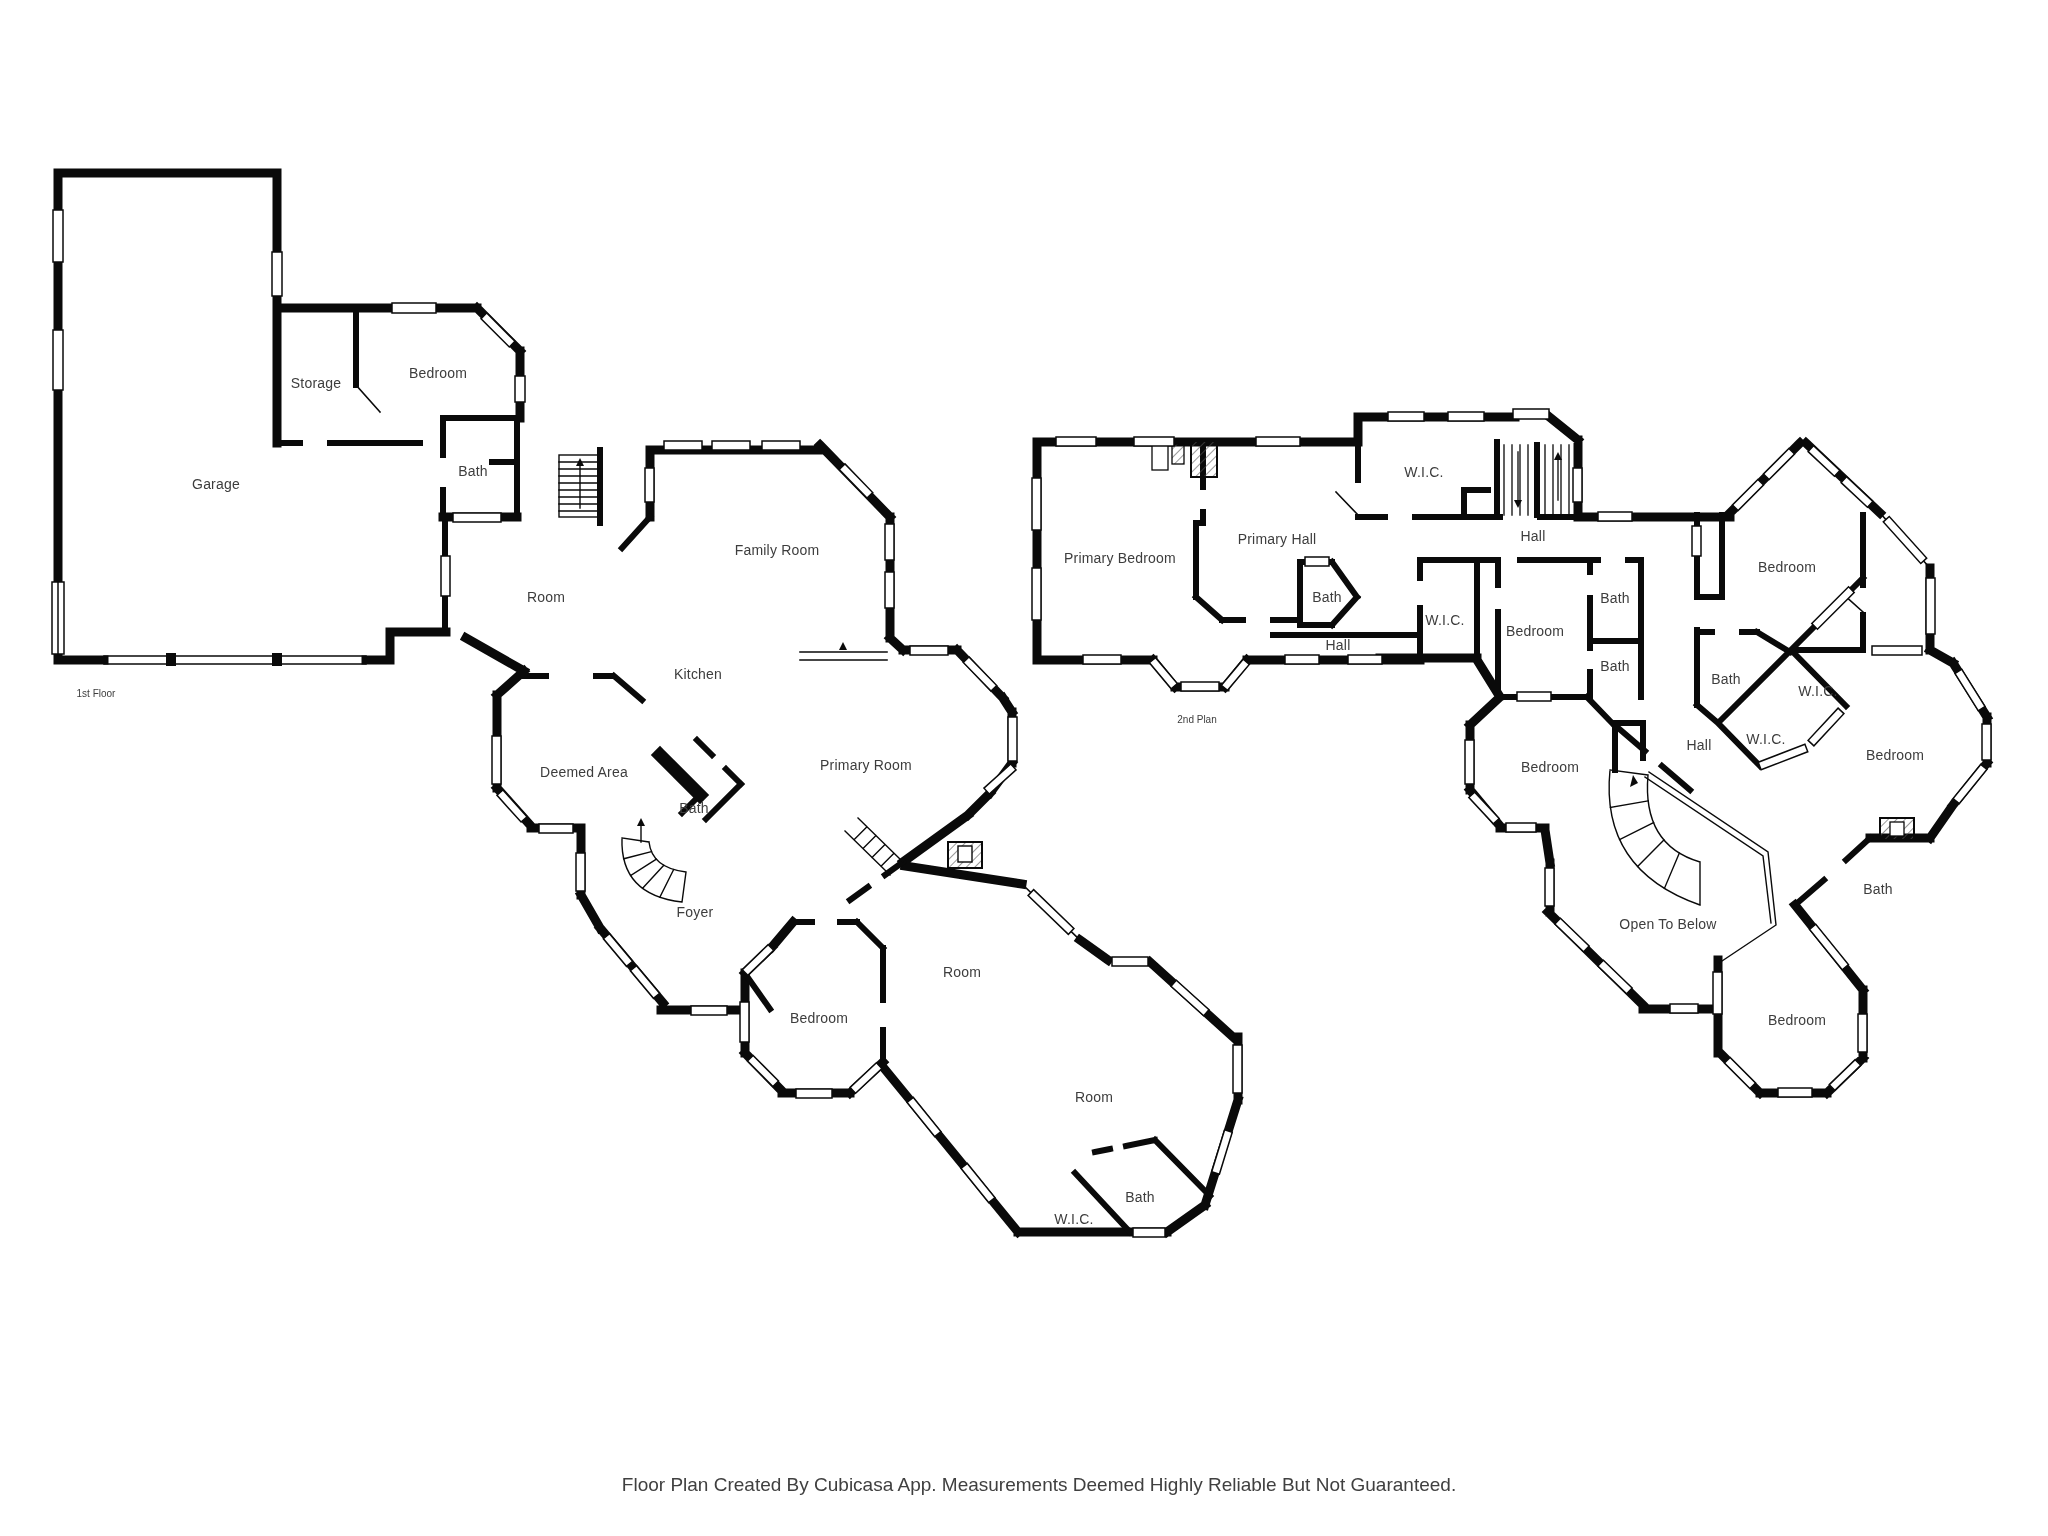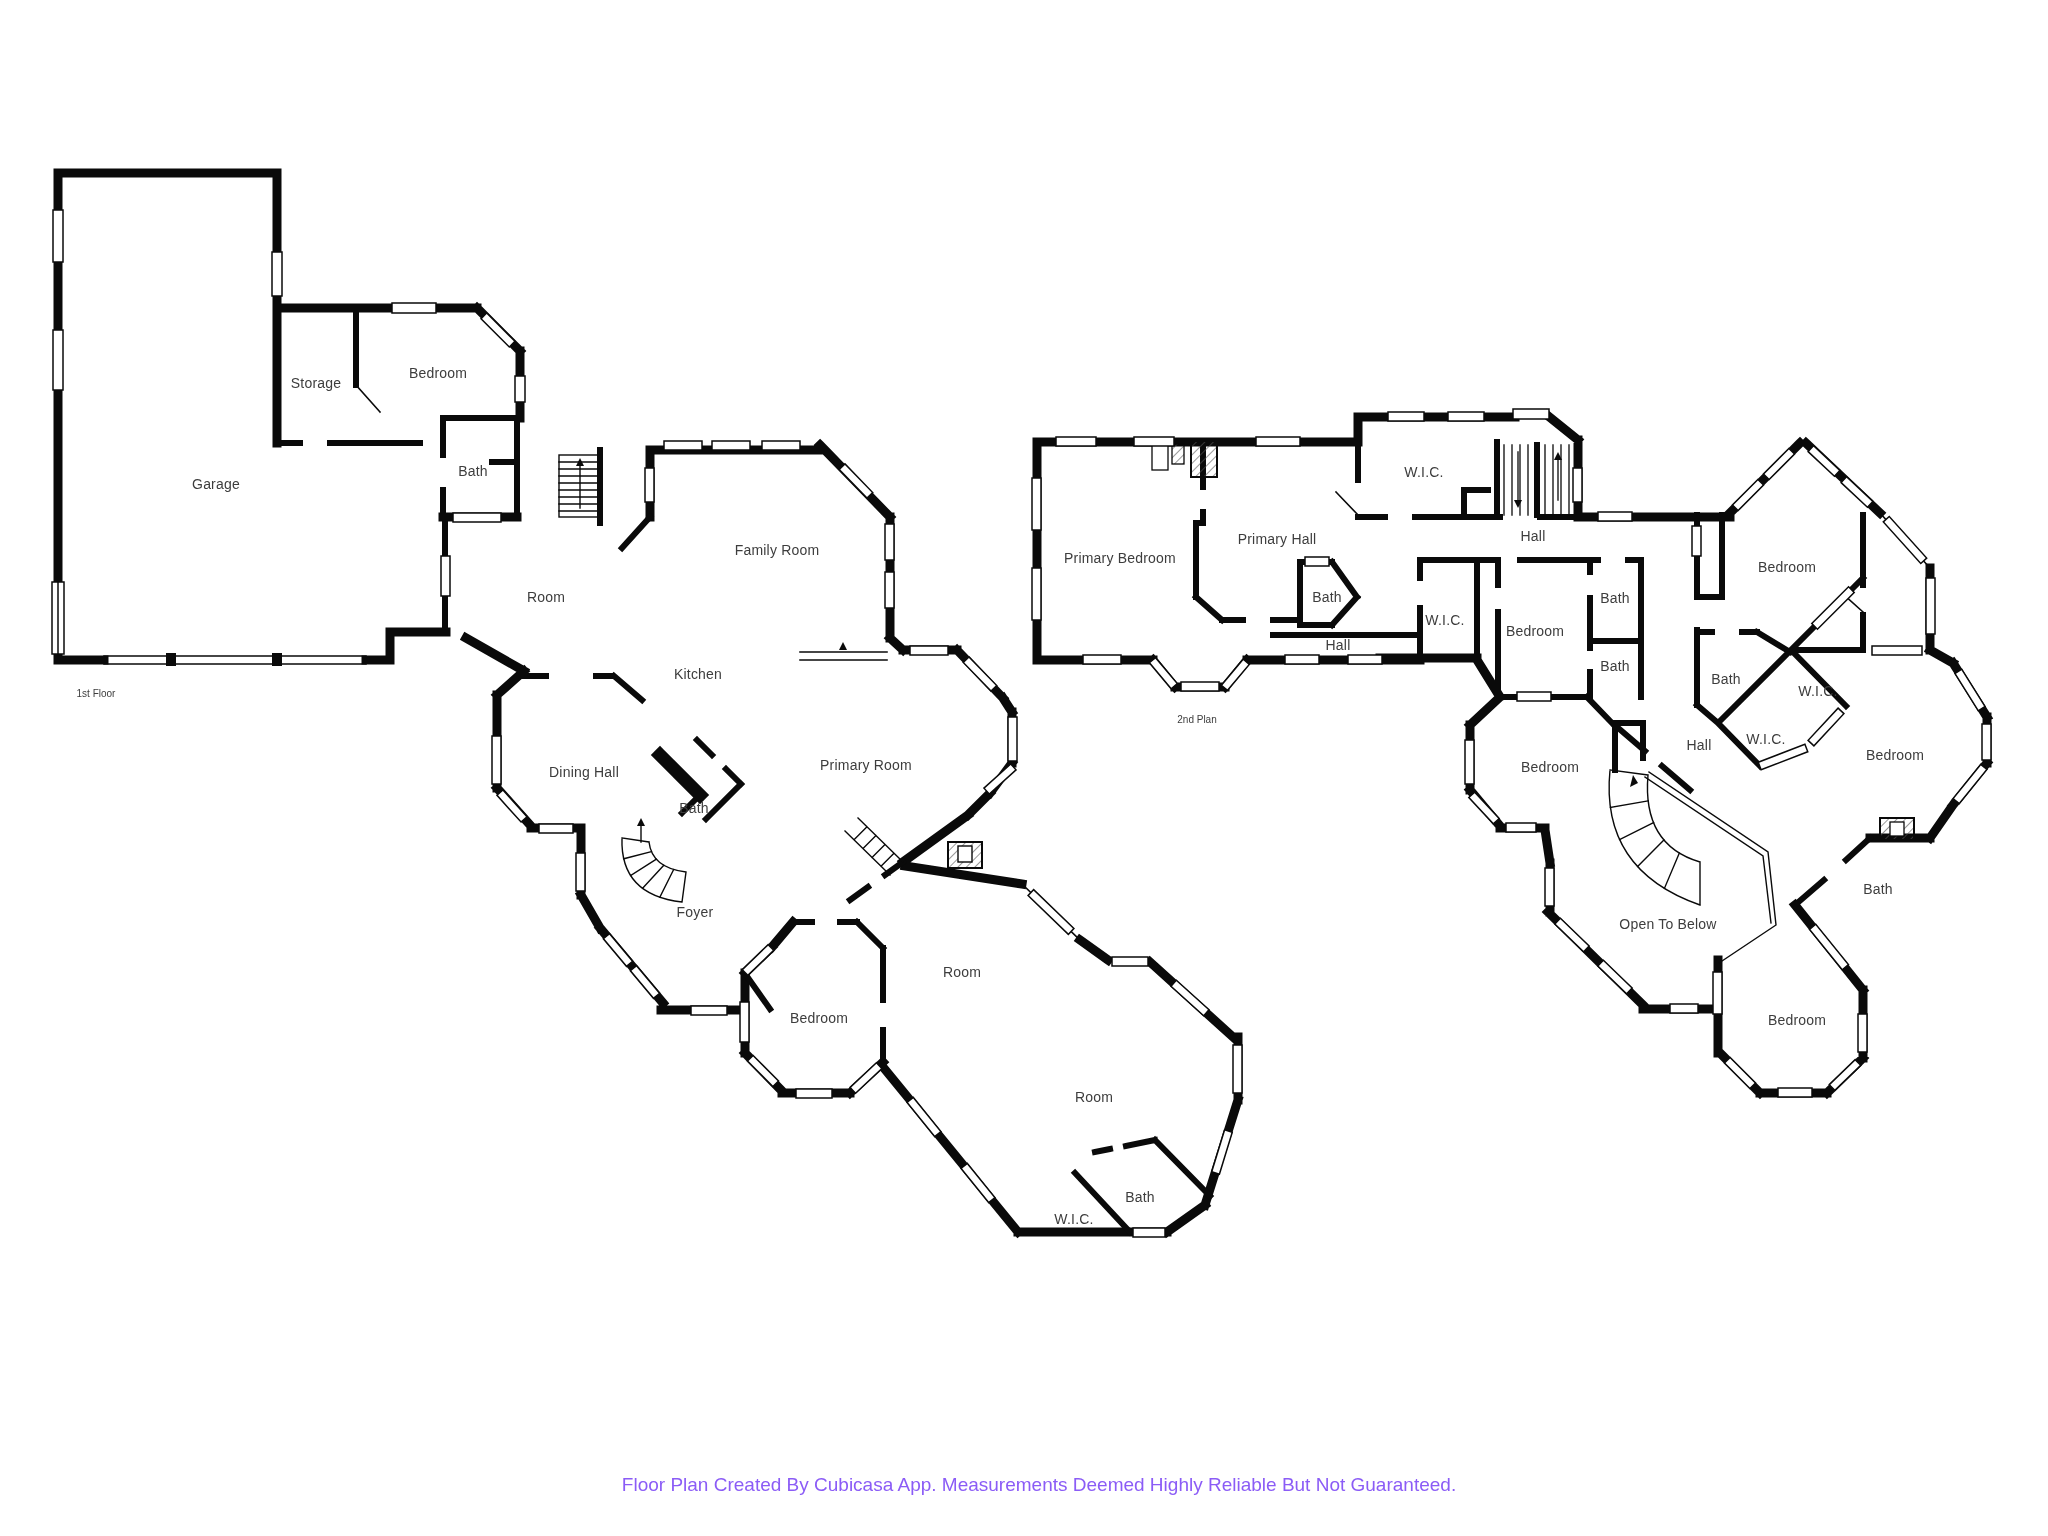--- a/index.html
+++ b/index.html
@@ -3,21 +3,21 @@
 <meta charset="utf-8">
 <style>
   html,body{margin:0;padding:0;background:#ffffff;}
   #stage{position:relative;width:2048px;height:1536px;background:#fff;overflow:hidden;
          font-family:"Liberation Sans","DejaVu Sans",sans-serif;}
   #plan-svg{position:absolute;left:0;top:0;}
   .lbl{position:absolute;transform:translate(-50%,-50%);font-size:14px;color:#3d3d3d;
        white-space:nowrap;letter-spacing:.2px;}
   .floor-lbl{position:absolute;transform:translate(-50%,-50%);font-size:10px;color:#3d3d3d;white-space:nowrap;}
   #caption{position:absolute;left:1039px;top:1485px;transform:translate(-50%,-50%);
-           font-size:19px;color:#8b5cf6;white-space:nowrap;}
+           font-size:19px;color:#404040;white-space:nowrap;}
 </style>
 </head>
 <body>
 
 <div id="stage">
 
 <svg id="plan-svg" width="2048" height="1536" viewBox="0 0 2048 1536">
   <defs>
     <pattern id="hatch" width="6" height="6" patternUnits="userSpaceOnUse" patternTransform="rotate(45)">
       <line x1="0" y1="0" x2="0" y2="6" stroke="#555" stroke-width="1.2"></line>
@@ -240,21 +240,21 @@
   </g>
 </svg>
 
   <div class="lbl" style="left:216px;top:484px">Garage</div>
   <div class="lbl" style="left:316px;top:383px">Storage</div>
   <div class="lbl" style="left:438px;top:373px">Bedroom</div>
   <div class="lbl" style="left:473px;top:471px">Bath</div>
   <div class="lbl" style="left:546px;top:597px">Room</div>
   <div class="lbl" style="left:777px;top:550px">Family Room</div>
   <div class="lbl" style="left:698px;top:674px">Kitchen</div>
-  <div class="lbl" style="left:584px;top:772px">Dining Hall</div>
+  <div class="lbl" style="left:584px;top:772px">Deemed Area</div>
   <div class="lbl" style="left:694px;top:808px">Bath</div>
   <div class="lbl" style="left:866px;top:765px">Primary Room</div>
   <div class="lbl" style="left:695px;top:912px">Foyer</div>
   <div class="lbl" style="left:819px;top:1018px">Bedroom</div>
   <div class="lbl" style="left:962px;top:972px">Room</div>
   <div class="lbl" style="left:1094px;top:1097px">Room</div>
   <div class="lbl" style="left:1140px;top:1197px">Bath</div>
   <div class="lbl" style="left:1074px;top:1219px">W.I.C.</div>
   <div class="floor-lbl" style="left:96px;top:693px">1st Floor</div>
 

